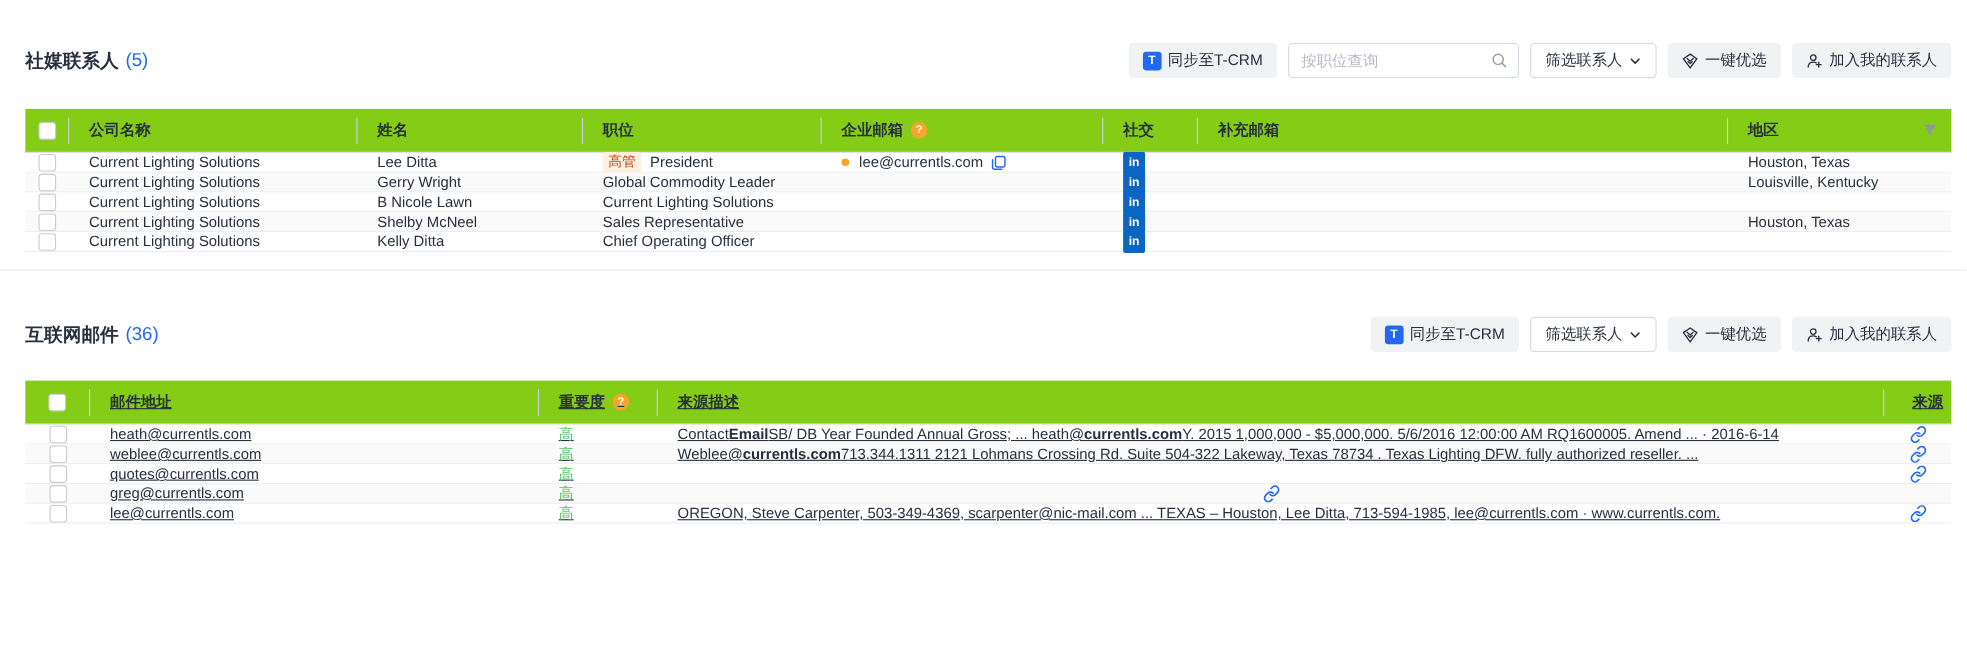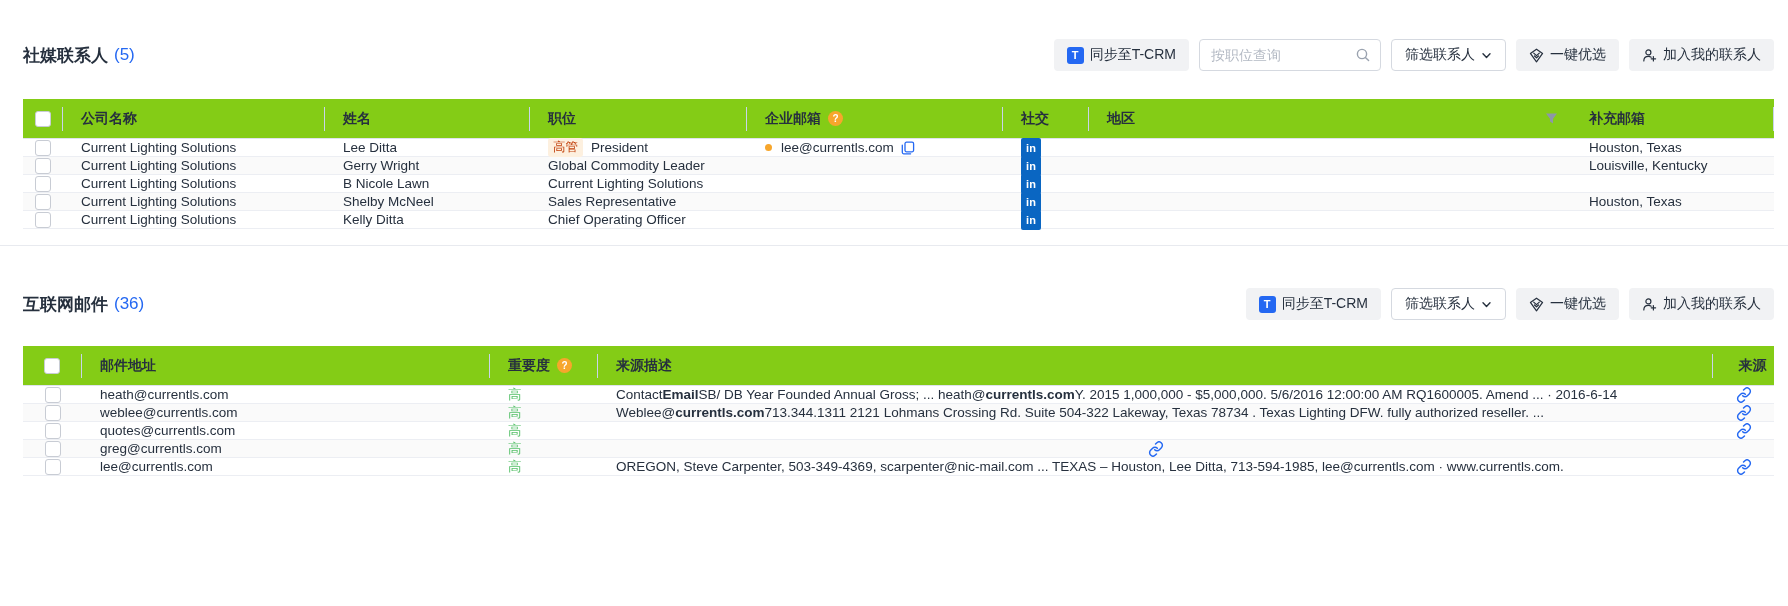--- a/index.html
+++ b/index.html
@@ -10,34 +10,34 @@
   .sec-head { display:flex; justify-content:space-between; align-items:center; height:36px; }
   .sec-head.first { margin-top:16px; }
   .sec-head.second { margin-top:40px; }
   .sec-title { font-size:17px; font-weight:700; display:flex; align-items:center; gap:6px; }
   .sec-count { color:#2468f2; font-weight:400; }
   .toolbar { display:flex; align-items:center; gap:10px; }
   .btn { height:32px; display:inline-flex; align-items:center; gap:6px; padding:0 13px;
     font-size:14px; color:#26303e; background:#f1f2f4; border:none; border-radius:4px;
     cursor:pointer; white-space:nowrap; font-family:inherit; }
   .btn.outline { background:#fff; border:1px solid #d5d9e0; }
-  .searchbox { height:32px; width:182px; background:#fff; border:1px solid #d5d9e0; border-radius:4px;
+  .searchbox { height:32px; width:210px; background:#fff; border:1px solid #d5d9e0; border-radius:4px;
     display:flex; align-items:center; padding:0 9px 0 11px; }
   .searchbox input { flex:1; border:none; outline:none; font-size:14px; color:#26303e;
     font-family:inherit; background:transparent; min-width:0; }
   .searchbox input::placeholder { color:#b4bac4; }
   .tcrm-ic { width:17px; height:17px; background:#2468f2; border-radius:3px; color:#fff;
     font-size:11px; font-weight:700; display:inline-flex; align-items:center; justify-content:center; }
   svg.ic { display:block; }
   
   .tbl { margin-top:26px; }
   .tbl2 { margin-top:24px; }
   .thead, .trow { display:grid; align-items:center; }
   .grid-social { grid-template-columns:40px 262px 205px 217px 256px 86px 482px 1fr; }
-  .grid-email { grid-template-columns:59px 408px 108px 1115px 1fr; }
+  .grid-email { grid-template-columns:59px 408px 108px 1115px 1fr;text-decoration:underline; }
   .thead { background:#84cc16; height:40px; border-bottom:1px solid #dfe3ec; }
   .thead .th { font-size:14px; font-weight:700; height:24px; display:flex; align-items:center;
     padding-left:18px; border-right:1px solid #c9d4ea; }
   .thead .th.last { border-right:none; }
   .thead .th.c-check { justify-content:center; padding-left:0; }
   .trow { height:18px; border-bottom:1px solid #eceef3; background:#fff; }
   .trow.alt { background:#fafafa; }
   .td { font-size:13.5px; padding-left:18px; white-space:nowrap; overflow:hidden;
     text-overflow:ellipsis; display:flex; align-items:center; }
   .td.c-check { justify-content:center; padding-left:0; overflow:visible; }
@@ -113,29 +113,29 @@
           <span class="checkbox"></span>
         </div>
         <div class="th">公司名称</div>
         <div class="th">姓名</div>
         <div class="th">职位</div>
         <div class="th">
           <span>企业邮箱</span>
           <span class="help-ic">?</span>
         </div>
         <div class="th">社交</div>
+        <div class="th">补充邮箱</div>
         <div class="th last">
           <span class="th-flex">
             <span>地区</span>
             <svg class="ic" width="13" height="13" viewBox="0 0 13 13">
               <path d="M1 1.5 H12 L8 6.8 V11.5 L5 9.6 V6.8 Z" fill="#8d97a8"></path>
             </svg>
           </span>
         </div>
-        <div class="th">补充邮箱</div>
       </div>
       <div>
           <div class="trow grid-social">
             <div class="td c-check">
               <span class="checkbox"></span>
             </div>
             <div class="td">Current Lighting Solutions</div>
             <div class="td">Lee Ditta</div>
             <div class="td"><span class="badge">高管</span>President</div>
             <div class="td"><span class="dot"></span>lee@currentls.com<svg class="ic copy-ic" width="14" height="14" viewBox="0 0 14 14">

